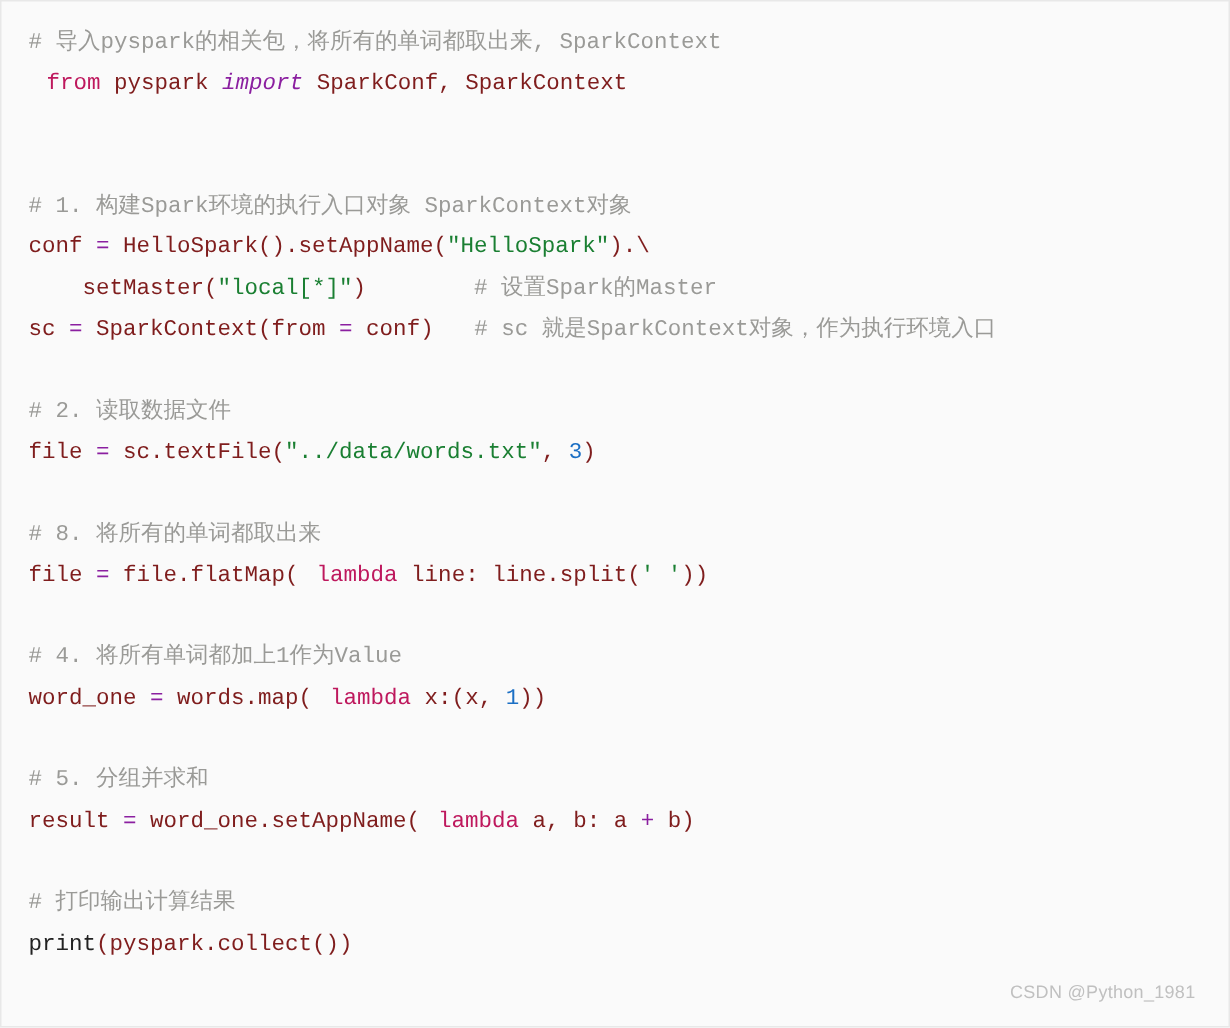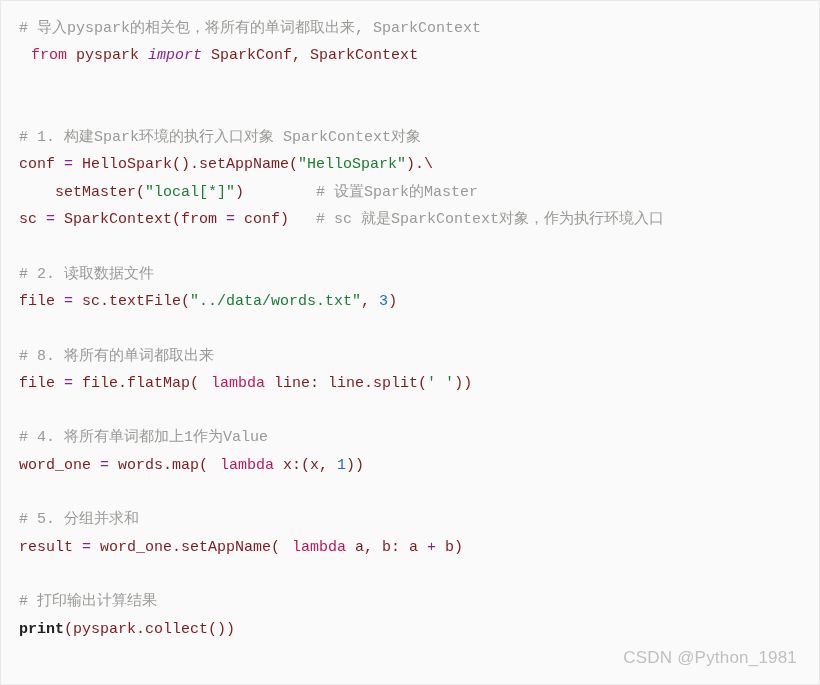--- a/index.html
+++ b/index.html
@@ -24,27 +24,27 @@
     color: #111;
     white-space: pre;
     filter: blur(0.25px);
   }
   .c  { color: #9a9a97; }          
   .kw { color: #be185d; margin-left: 12px; }          
   .op { color: #8b1fa0; font-style: italic; }          
   .s  { color: #1a7f32; }          
   .n  { color: #1b6fc4; }          
   .id { color: #7f1d1d; }
-  .fn { color: #222; font-weight: bold; }
+  .fn { color: #222; }
   .watermark {
     position: absolute;
     right: 22px;
     bottom: 16px;
     font-family: sans-serif;
-    font-size: 17px;
+    font-size: 12px;
     color: #c0c0c0;
     letter-spacing: 0.2px;
   }
 </style>
 </head>
 <body>
 
 <pre class="code"><span class="c"># 导入pyspark的相关包，将所有的单词都取出来, SparkContext</span>
 <span class="kw">from</span> <span class="id">pyspark</span> <span class="op">import</span> <span class="id">SparkConf, SparkContext</span>
 

